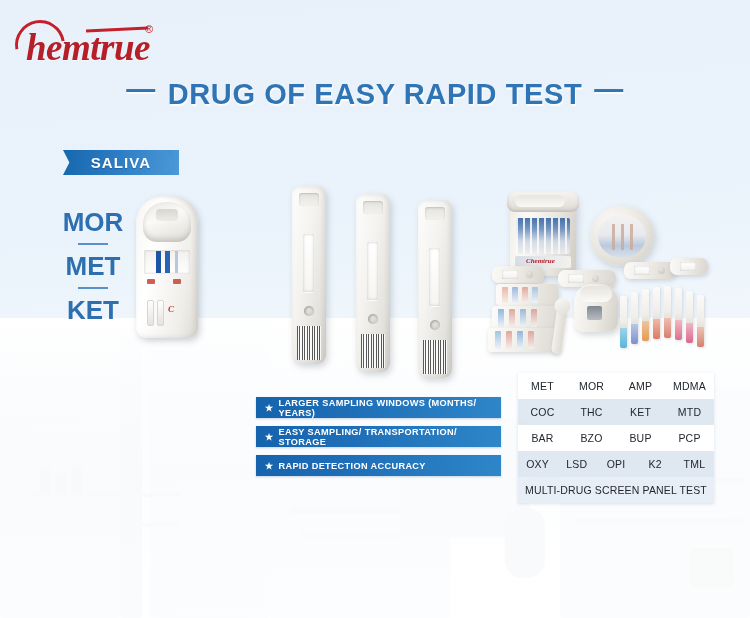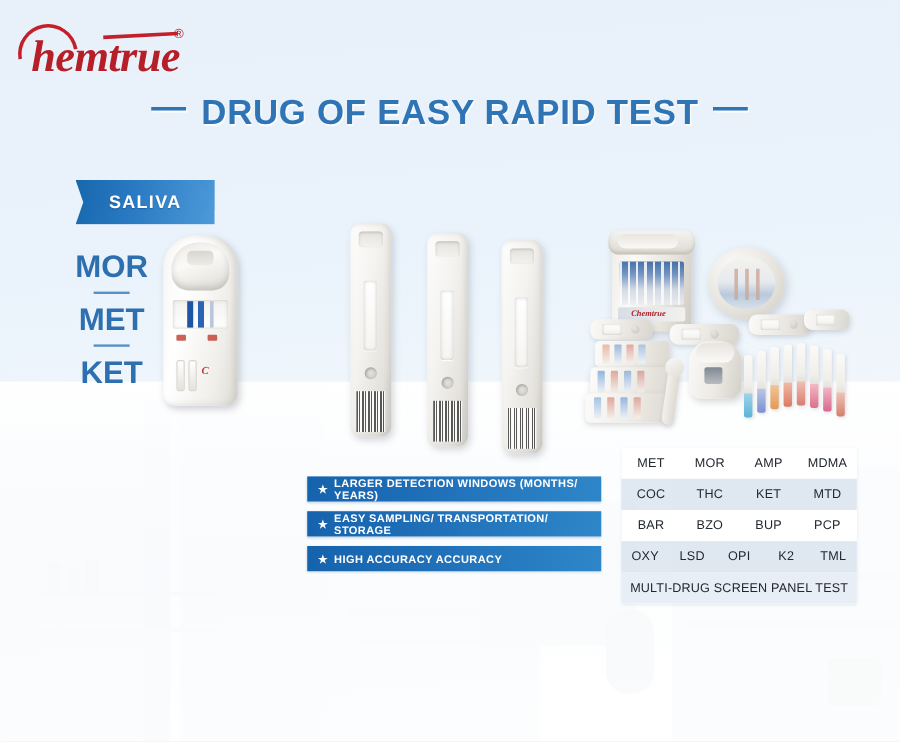--- a/index.html
+++ b/index.html
@@ -39,21 +39,21 @@
 
   .main-title{
     position:absolute;left:0;top:78px;width:750px;text-align:center;
     font-size:29px;font-weight:bold;color:#2f74b5;letter-spacing:.6px;
     text-shadow:1px 2px 0 rgba(255,255,255,.85);
   }
   .main-title .dash{display:inline-block;color:#2f74b5;margin:0 12px;position:relative;top:-5px;font-weight:bold;}
 
   
   .ribbon{
-    position:absolute;height:37px;
+    position:absolute;height:25px;
     background:linear-gradient(100deg,#1767ad 0%,#2b7cc4 45%,#4e9ad8 100%);
     color:#ffffff;font-size:15px;font-weight:bold;letter-spacing:1.1px;
     display:flex;align-items:center;justify-content:center;
     clip-path:polygon(0 0, 100% 0, 100% 100%, 0 100%, 5.5% 50%);
     box-shadow:0 1px 2px rgba(30,90,150,.22);
     text-shadow:0 1px 1px rgba(10,50,95,.35);
   }
   .ribbon::after{
     content:"";position:absolute;right:0;top:0;width:13px;height:25px;
     background:linear-gradient(100deg,#3f8ecf,#4e9ad8);
@@ -279,29 +279,29 @@
     <div class="hcass c3">
       <div class="hc-top"></div>
       <div class="hc-win"></div>
       <div class="hc-hole"></div>
       <div class="hc-bar"></div>
     </div>
   </div>
 
   <div class="feat" id="feat-0">
     <span class="star">★</span>
-    <span>LARGER DETECTION WINDOWS (MONTHS/ YEARS)</span>
+    <span>LARGER SAMPLING WINDOWS (MONTHS/ YEARS)</span>
   </div>
   <div class="feat" id="feat-1">
     <span class="star">★</span>
     <span>EASY SAMPLING/ TRANSPORTATION/ STORAGE</span>
   </div>
   <div class="feat" id="feat-2">
     <span class="star">★</span>
-    <span>HIGH ACCURACY ACCURACY</span>
+    <span>RAPID DETECTION ACCURACY</span>
   </div>
 
   <div class="urine-wrap">
     <div class="cup">
       <div class="cup-strips"></div>
       <div class="cup-label"></div>
       <div class="cup-label-txt">Chemtrue</div>
       <div class="cup-lid">
         <div class="cup-lid-in"></div>
       </div>

